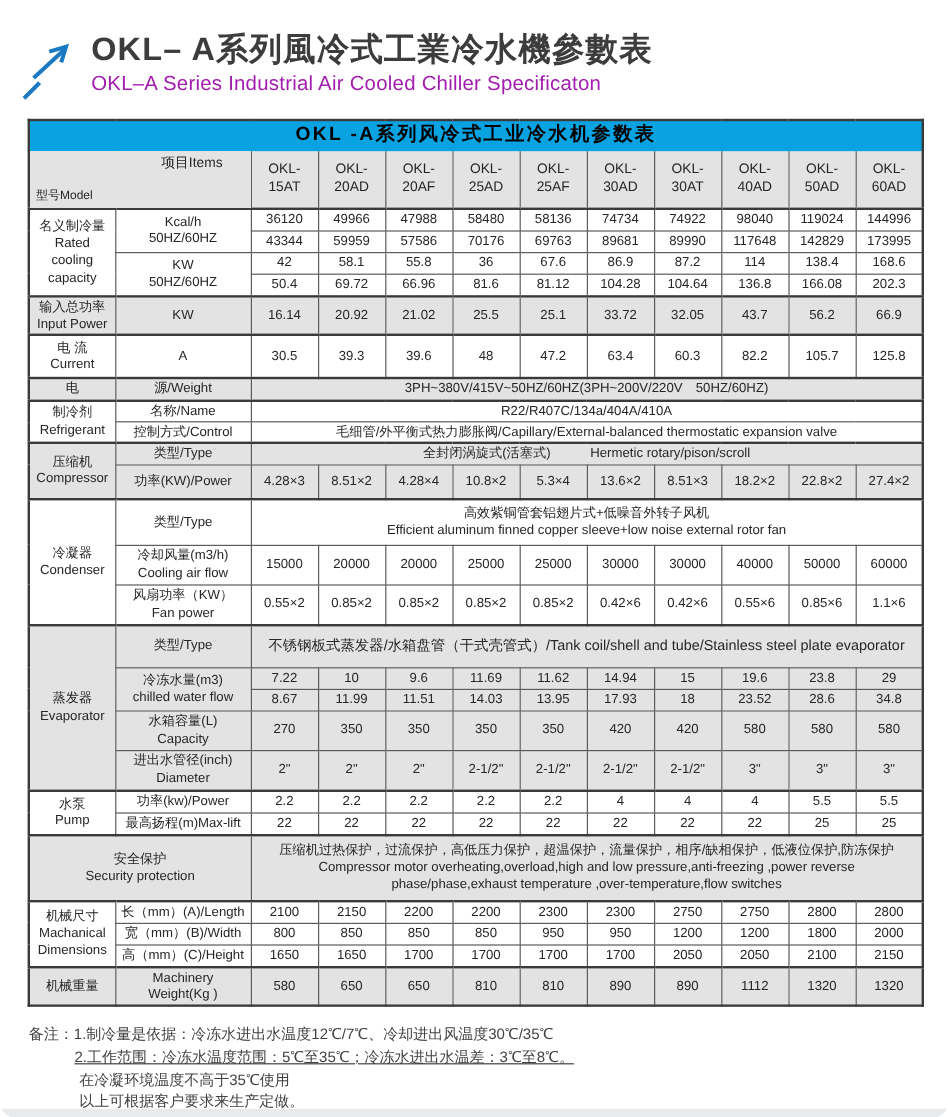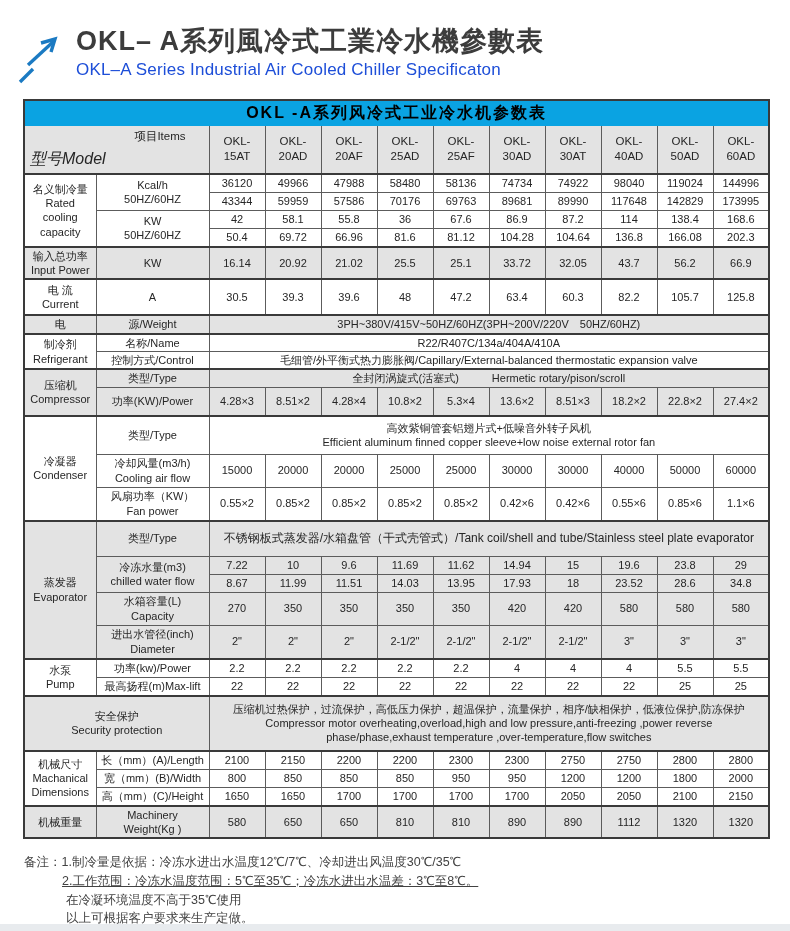--- a/index.html
+++ b/index.html
@@ -1,37 +1,37 @@
 <!DOCTYPE html>
 <html><head>
 <meta charset="utf-8">
 <style>
   html,body{margin:0;padding:0;background:#fff;}
   body{width:790px;height:931px;font-family:"Liberation Sans",sans-serif;color:#333;}
-  .page{position:relative;width:790px;height:931px;overflow:hidden;background:#fff;}
+  .page{position:relative;width:790px;height:931px;overflow:hidden;background:#fff;border-radius:12px;}
 
   
   .head-wrap{display:flex;align-items:flex-start;margin:26px 0 0 16px;}
   .logo{width:52px;height:58px;flex:0 0 auto;margin-top:6px;}
   .head-text{margin-left:8px;}
   .title-zh{font-size:27px;font-weight:700;color:#3c3c3c;letter-spacing:1px;line-height:1.15;}
-  .title-en{font-size:17px;font-weight:400;color:#1d4ed8;margin-top:3px;letter-spacing:.2px;}
+  .title-en{font-size:17px;font-weight:400;color:#a21caf;margin-top:3px;letter-spacing:.2px;}
 
   
   table{border-collapse:collapse;table-layout:fixed;width:745px;margin:9px 0 0 23px;border:2px solid #3a3a3a;}
   td{border:1px solid #5c5c5c;text-align:center;vertical-align:middle;font-size:11px;color:#262626;
      white-space:pre-line;padding:1px 1px;line-height:1.3;overflow:hidden;}
   tr.g td{background:#e3e3e3;}
   tr.w td{background:#ffffff;}
   tr.bt td{border-top:2px solid #3a3a3a;}
   .ttl{background:#0aa3e2 !important;color:#000000;font-size:16px;font-weight:700;letter-spacing:2px;height:22px;border:1px solid #0aa3e2;}
   .hdr td{height:30px;font-size:11.5px;}
   .corner{position:relative;height:30px;
      background-image:linear-gradient(to bottom right,transparent calc(50% - .8px),#5c5c5c calc(50% - .8px),#5c5c5c calc(50% + .8px),transparent calc(50% + .8px));}
-  .corner .cm{position:absolute;left:5px;bottom:3px;font-size:16px;font-style:italic;}
+  .corner .cm{position:absolute;left:5px;bottom:3px;font-size:10px;}
   .corner .ci{position:absolute;right:23px;top:3px;font-size:11.5px;}
   .h15 td{height:14px;} .h17 td{height:15px;} .h26 td{height:25px;} .h31 td{height:30px;}
   .h33 td{height:32px;} .h36 td{height:35px;} .h52 td{height:51px;}
   .sm{font-size:12px;}
 
   
   .notes{margin:14px 0 0 24px;font-size:12.5px;color:#424242;line-height:1.5;}
   .notes .ind1{margin-left:38px;text-decoration:underline;} .notes .ind2{margin-left:42px;}
   .footer-bar{position:absolute;left:0;bottom:0;width:790px;height:7px;background:#e8ebee;}
 </style>

